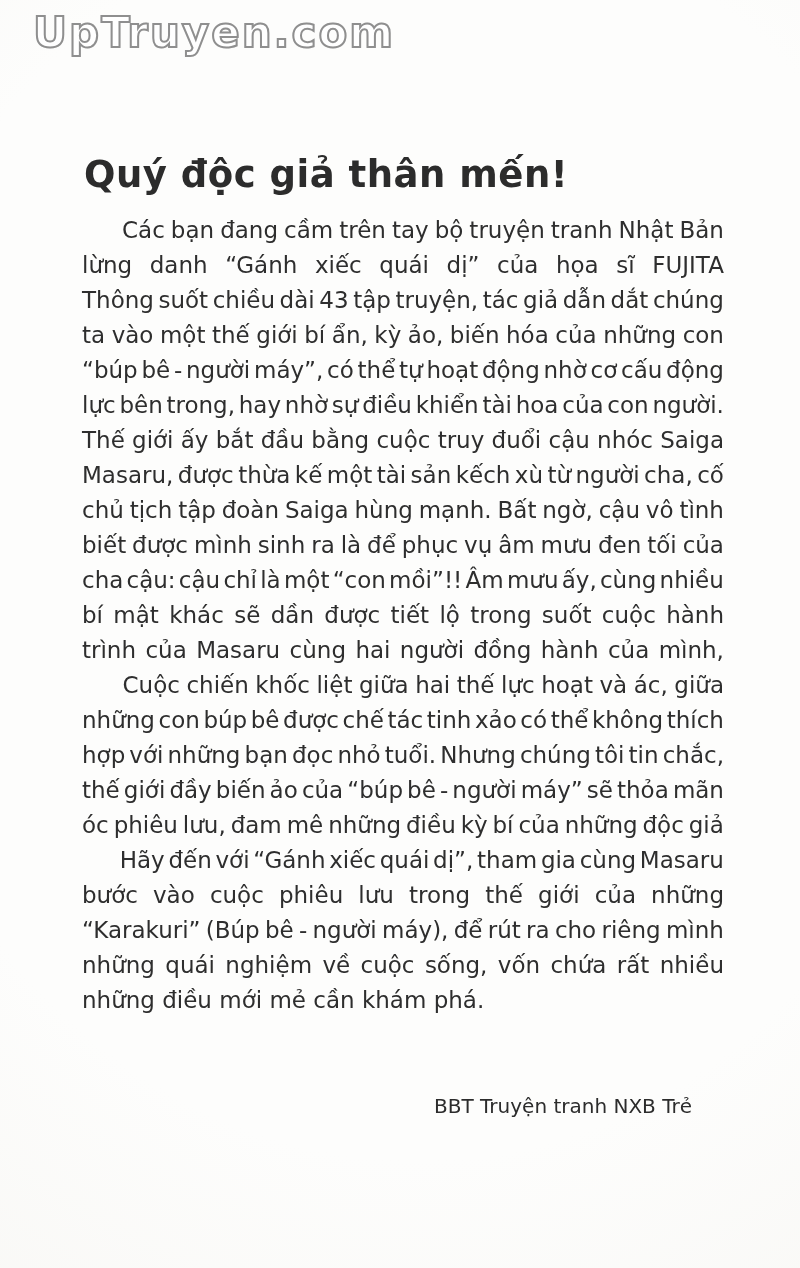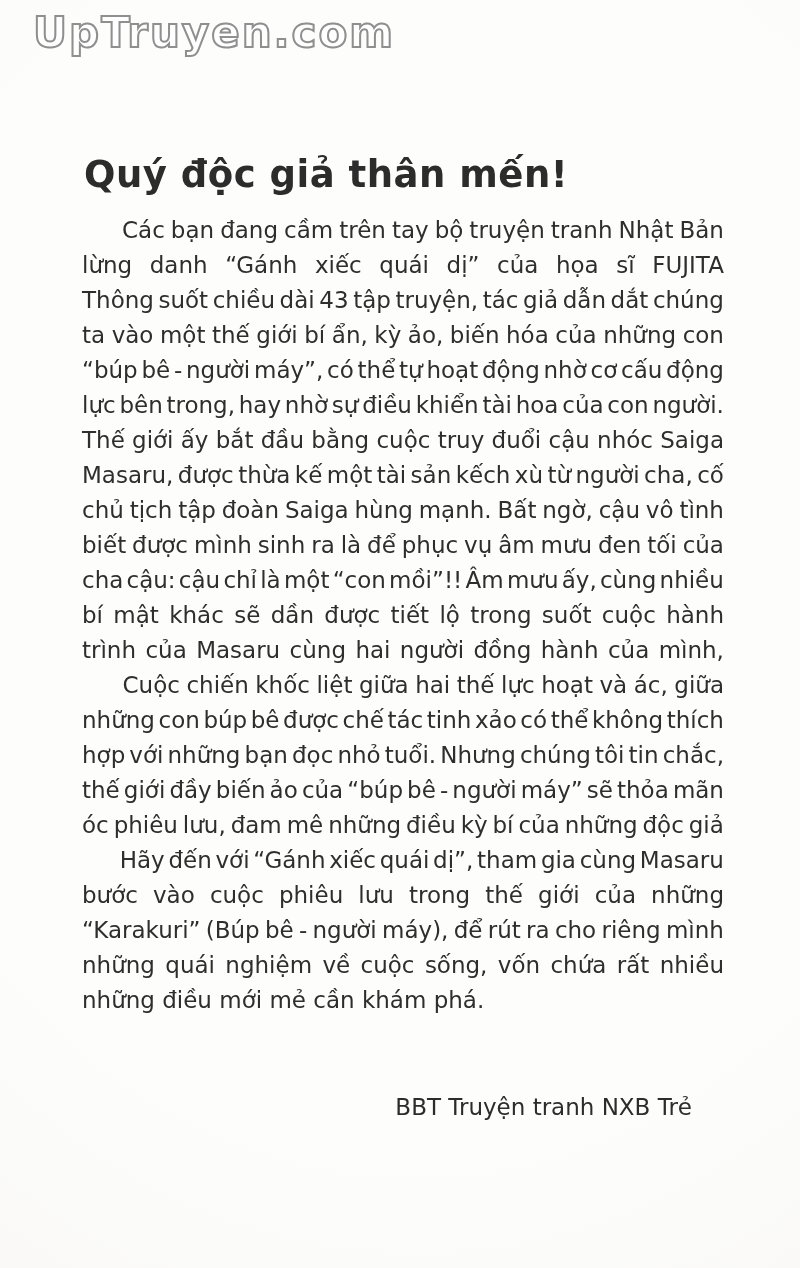--- a/index.html
+++ b/index.html
@@ -64,21 +64,21 @@
   .line.j span { white-space: pre; }
   .indent-spacer { flex: 0 0 34px; width: 34px; }
   .signature {
     position: absolute;
     left: 82px;
     top: 1094px;
     width: 642px;
     text-align: right;
     padding-right: 32px;
     box-sizing: border-box;
-    font-size: 23px;
+    font-size: 20px;
     color: #2c2c2c;
   }
 </style>
 </head>
 <body>
 
 <div class="sheet">
   <div class="logo">UpTruyen.com</div>
 
   <h1 class="page-title">Quý độc giả thân mến!</h1>

